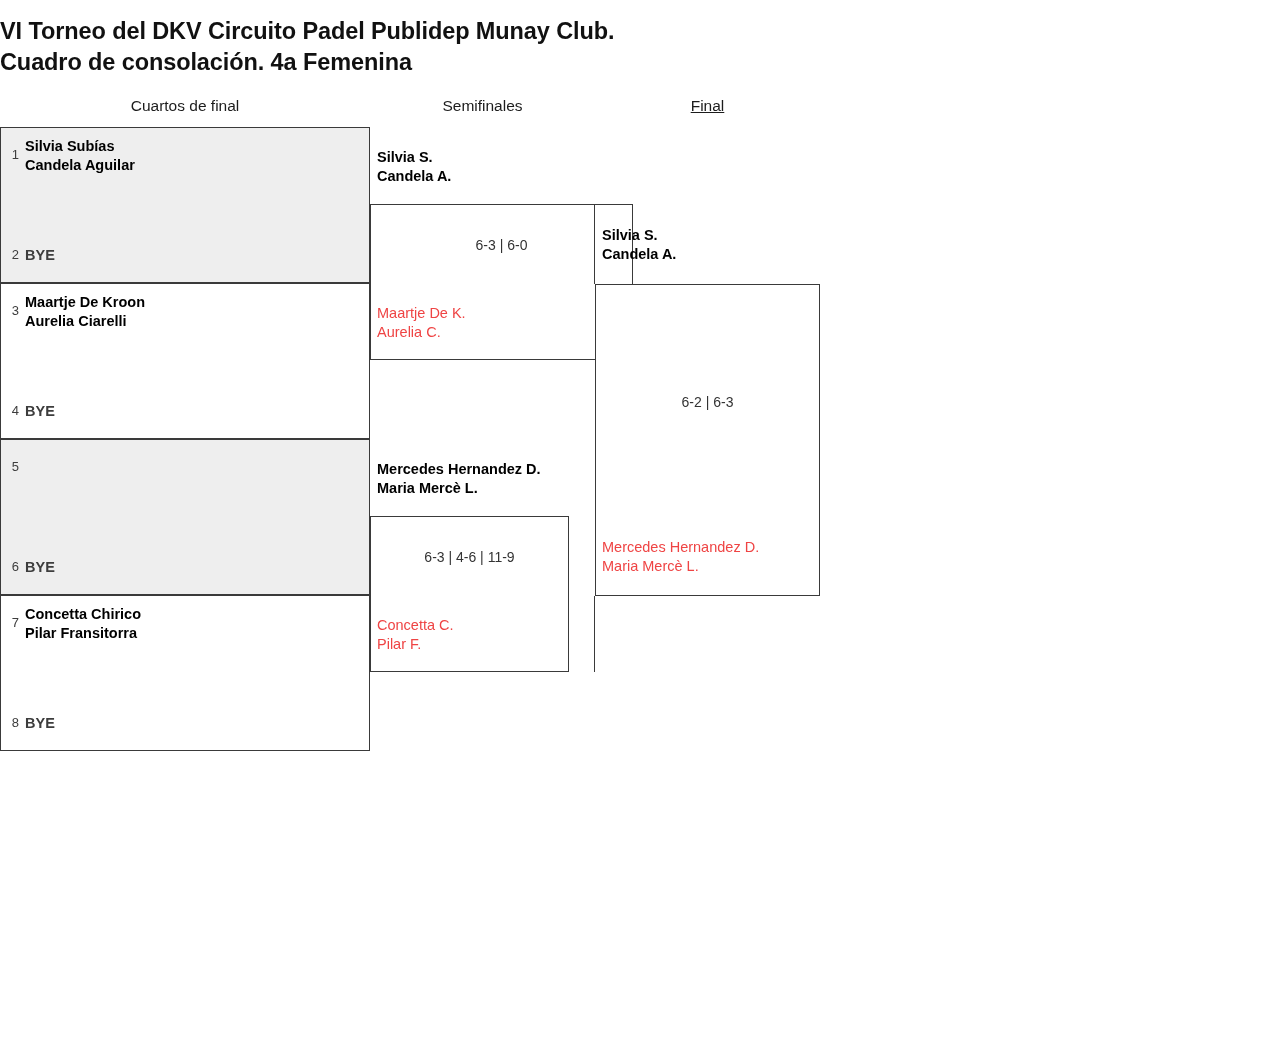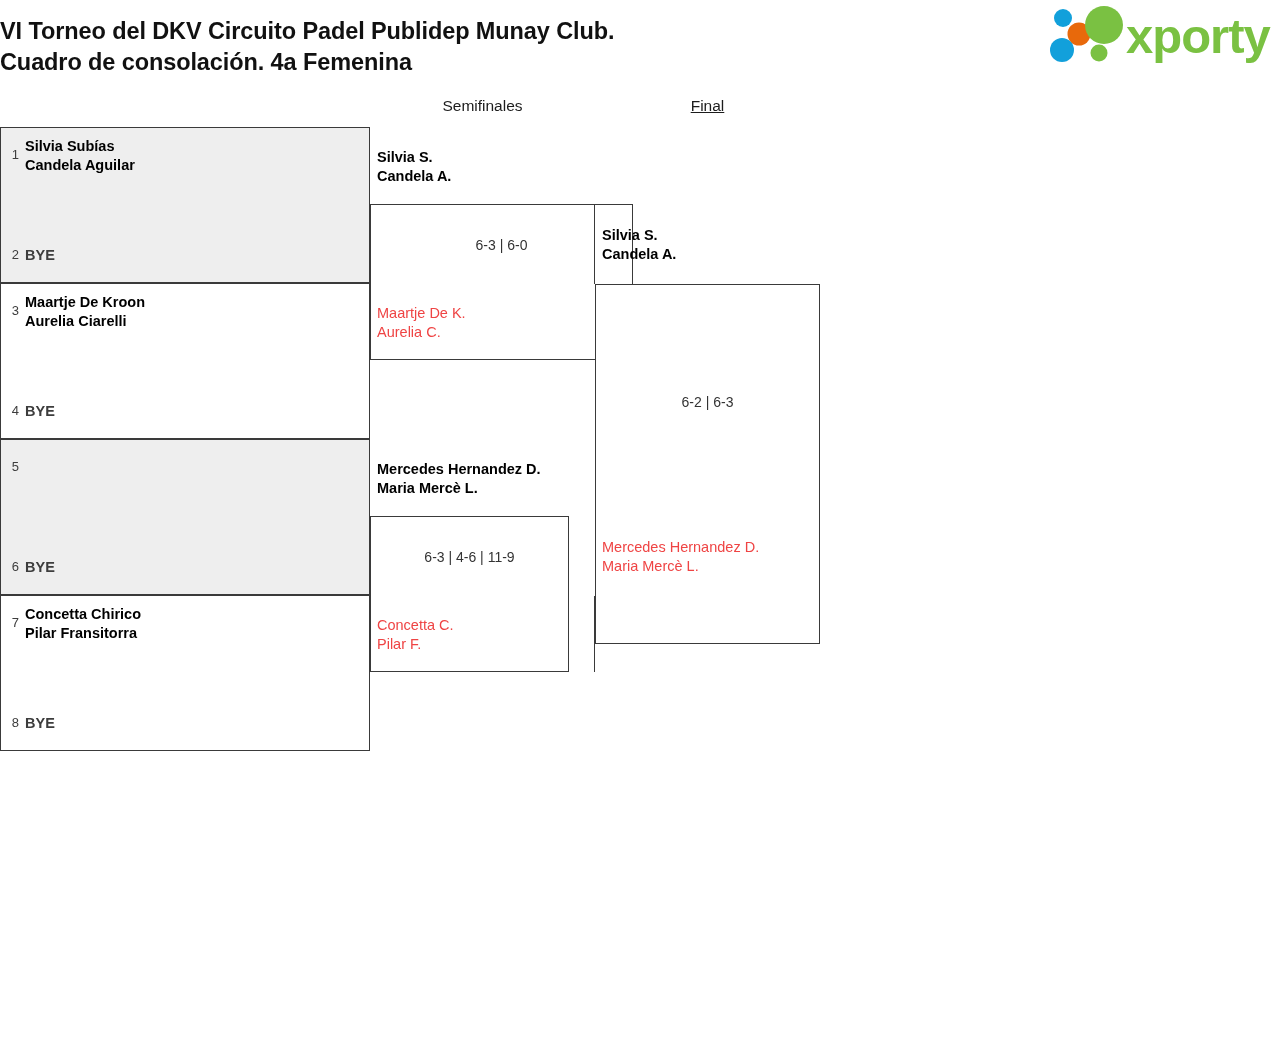--- a/index.html
+++ b/index.html
@@ -128,31 +128,22 @@
 </head>
 <body>
 
 <div id="root">
 
   <h1 class="page-title">
     <span class="title-line">VI Torneo del DKV Circuito Padel Publidep Munay Club.</span>
     <span class="title-line">Cuadro de consolación. 4a Femenina</span>
   </h1>
 
-  <div class="logo">
-    <svg width="228" height="62" viewBox="0 0 228 62" xmlns="http://www.w3.org/2000/svg">
-      <circle cx="15" cy="14" r="9" fill="#12a0db"></circle>
-      <circle cx="31" cy="30" r="11.5" fill="#e8690b"></circle>
-      <circle cx="14" cy="46" r="12" fill="#12a0db"></circle>
-      <circle cx="56" cy="21" r="19" fill="#7ac142"></circle>
-      <circle cx="51" cy="49" r="8.5" fill="#7ac142"></circle>
-      <text x="78" y="49" font-family="Liberation Sans, sans-serif" font-size="49" font-weight="700" fill="#7ac142" letter-spacing="-1">xporty</text>
-    </svg>
-  </div>
-
+
+  <div class="round-header" id="rh-0">Cuartos de final</div>
   <div class="round-header" id="rh-1">Semifinales</div>
   <div class="round-header" id="rh-2">Final</div>
 
   <div class="bracket">
 
     <div class="r1-match shaded" style="top:128px">
       <div class="r1-slot top">
         <span class="seed">1</span>
         <span class="team winner">
           <span class="pl">Silvia Subías</span>
@@ -220,21 +211,21 @@
     </div>
     <div class="float-team winner" style="left:377px; top:460px;">
       <span class="pl">Mercedes Hernandez D.</span>
       <span class="pl">Maria Mercè L.</span>
     </div>
     <div class="float-team loser" style="left:377px; top:616px;">
       <span class="pl">Concetta C.</span>
       <span class="pl">Pilar F.</span>
     </div>
 
-    <div class="match-box" style="left:595px; top:284px; width:225px; height:360px;">
+    <div class="match-box" style="left:595px; top:284px; width:225px; height:312px;">
       <div class="score" style="top:109px">6-2 | 6-3</div>
     </div>
     <div class="float-team winner" style="left:602px; top:226px;">
       <span class="pl">Silvia S.</span>
       <span class="pl">Candela A.</span>
     </div>
     <div class="float-team loser" style="left:602px; top:538px;">
       <span class="pl">Mercedes Hernandez D.</span>
       <span class="pl">Maria Mercè L.</span>
     </div>

